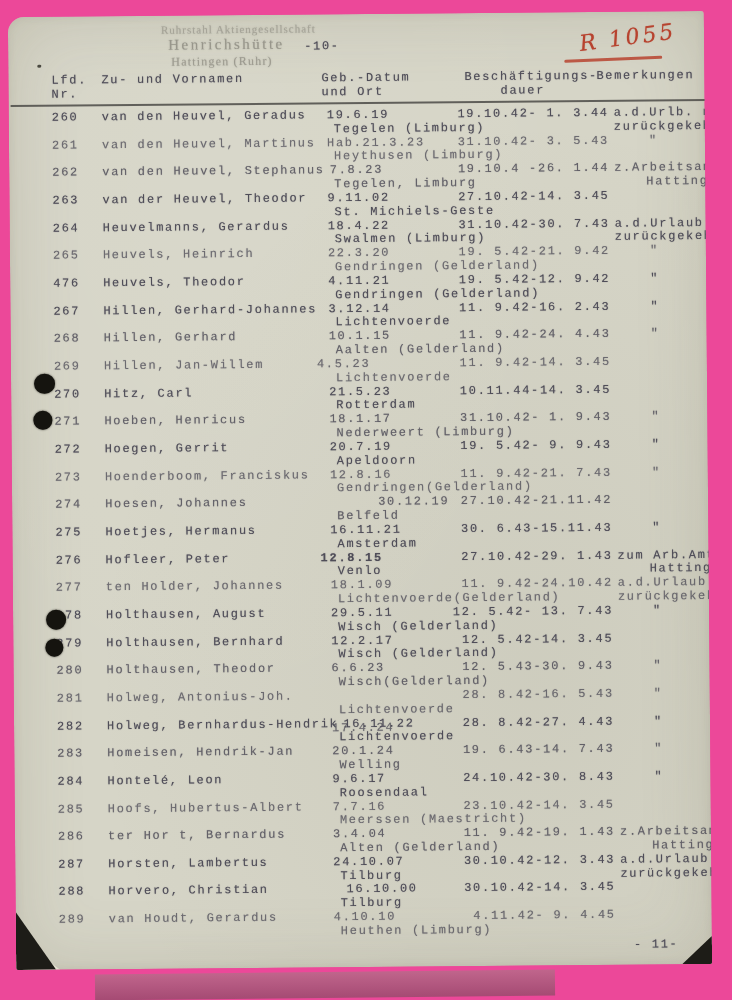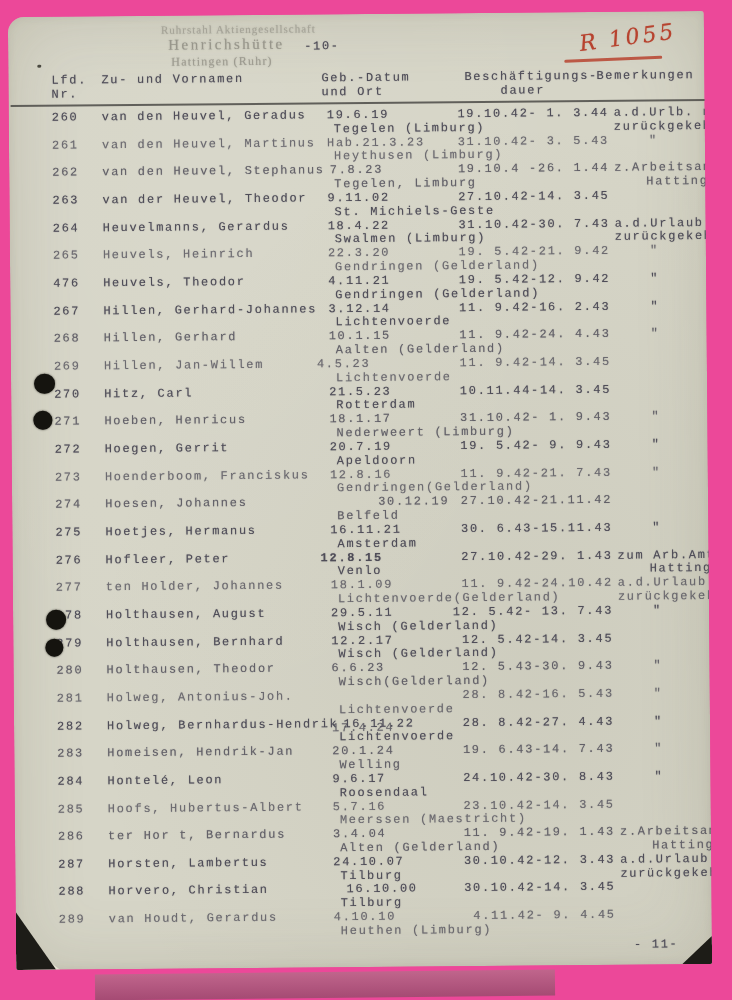--- a/index.html
+++ b/index.html
@@ -312,21 +312,21 @@
     <span class="t c-name">Hontelé, Leon</span>
     <span class="t c-birth" style="left: 318px;">9.6.17</span>
     <span class="t c-place">Roosendaal</span>
     <span class="t c-dur">24.10.42-30. 8.43</span>
     <span class="t c-r1 ditto">"</span>
     <span class="t c-r2"></span>
   </div>
         <div class="row" style="top: 786.5px;">
     <span class="t c-nr">285</span>
     <span class="t c-name">Hoofs, Hubertus-Albert</span>
-    <span class="t c-birth" style="left: 318px;">5.7.16</span>
+    <span class="t c-birth" style="left: 318px;">7.7.16</span>
     <span class="t c-place">Meerssen (Maestricht)</span>
     <span class="t c-dur">23.10.42-14. 3.45</span>
     <span class="t c-r1"></span>
     <span class="t c-r2"></span>
   </div>
         <div class="row" style="top: 814.16px;">
     <span class="t c-nr">286</span>
     <span class="t c-name">ter Hor t, Bernardus</span>
     <span class="t c-birth" style="left: 318px;">3.4.04</span>
     <span class="t c-place">Alten (Gelderland)</span>

